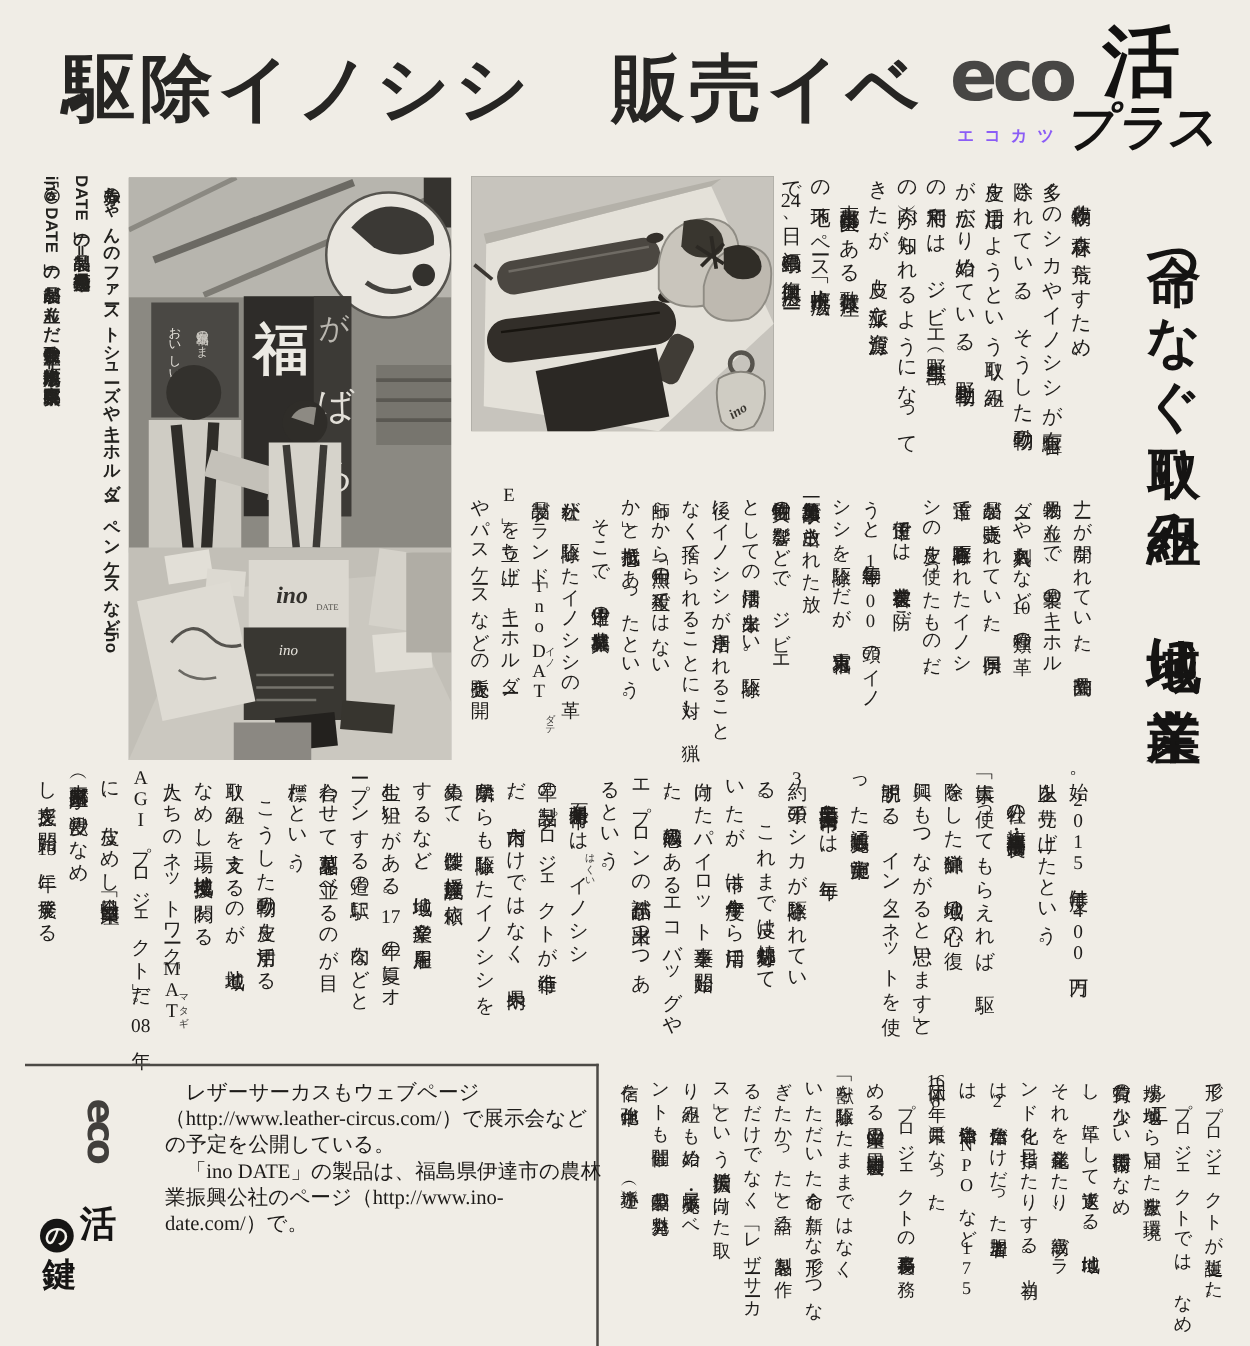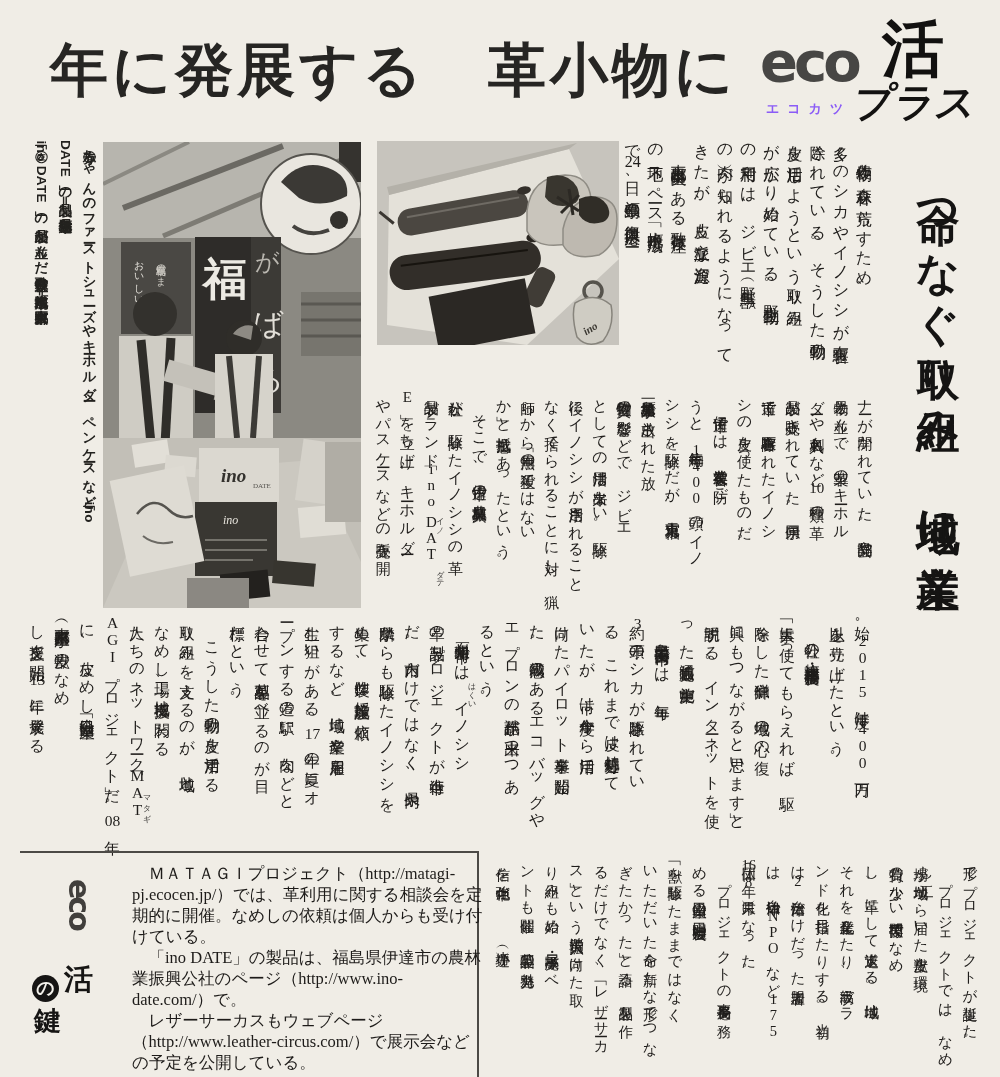--- a/index.html
+++ b/index.html
@@ -72,21 +72,21 @@
     background:#161514;color:#f4f2ec;text-align:center;line-height:27px;
     font-size:18px;font-weight:bold;font-family:"Liberation Sans",sans-serif}
   #notebox .nb-kagi{left:14px;top:154px;font-family:"DejaVu Sans",sans-serif;
     font-weight:900;font-size:27px;line-height:1;color:#161514}
   #nb-text{left:112px;top:10px;width:352px}
   #nb-text p{margin:0;text-indent:1em;font-size:16.5px;line-height:21px;color:#1d1b19}
 </style>
 </head>
 <body>
 
-<div class="abs" id="headline">年に発展する　革小物に</div>
+<div class="abs" id="headline">駆除イノシシ　販売イベ</div>
 
 <div class="abs" id="logo">
   <span class="abs eco">eco</span>
   <span class="abs katsu">活</span>
   <span class="abs kana">エコカツ</span>
   <span class="abs plus">プラス</span>
 </div>
 
 <div class="abs" id="side-headline">命つなぐ取り組み　地域に産業</div>
 
@@ -285,17 +285,16 @@
     <div class="col vt">ントも開催し、革製品の魅力発</div>
     <div class="col vt">信を強化中だ。　　（小坪遊）</div>
   </div>
 
 <div class="abs" id="notebox">
   <span class="abs nb-eco">eco</span>
   <span class="abs nb-katsu">活</span>
   <span class="abs nb-no">の</span>
   <span class="abs nb-kagi">鍵</span>
   <div class="abs" id="nb-text">
-      <p>ＭＡＴＡＧＩプロジェクト（http://matagi-pj.ecocen.jp/）では、革利用に関する相談会を定期的に開催。なめしの依頼は個人からも受け付けている。</p>
+      <p>レザーサーカスもウェブページ（http://www.leather-circus.com/）で展示会などの予定を公開している。</p>
       <p>「ino DATE」の製品は、福島県伊達市の農林業振興公社のページ（http://www.ino-date.com/）で。</p>
-      <p>レザーサーカスもウェブページ（http://www.leather-circus.com/）で展示会などの予定を公開している。</p>
     </div>
 </div>
 
 </body></html>

